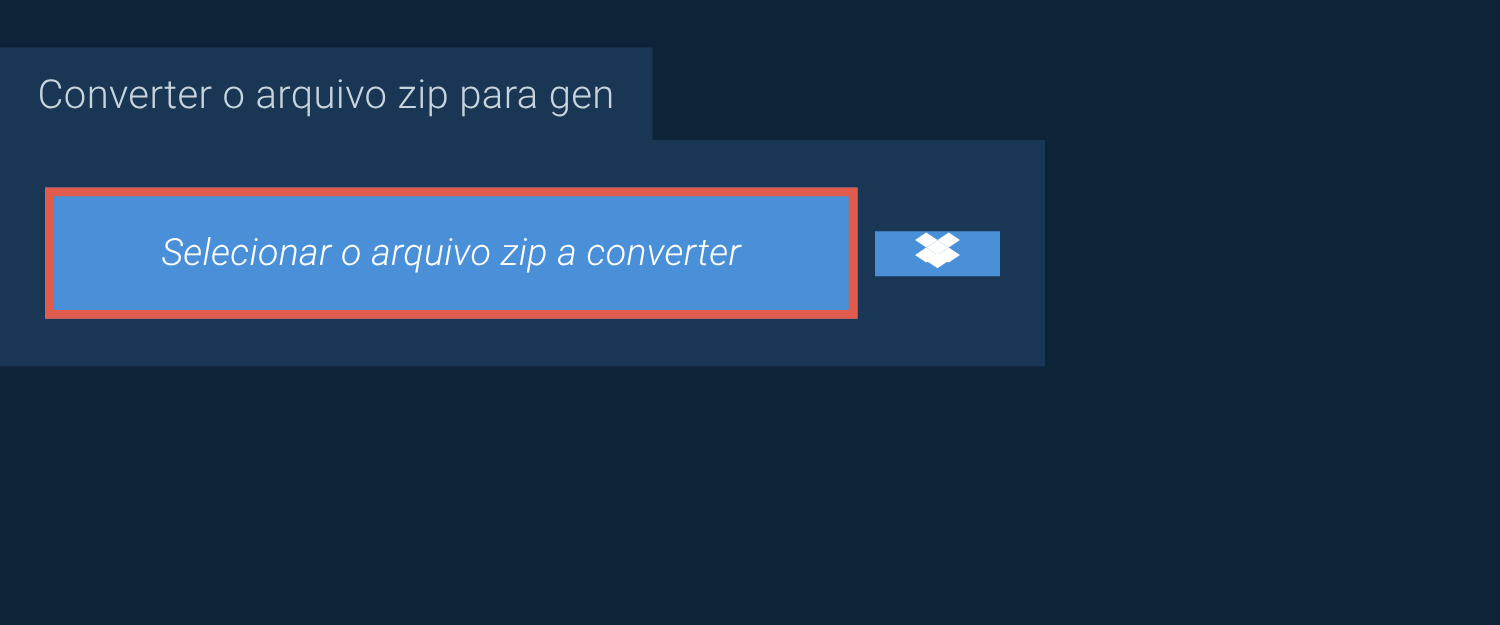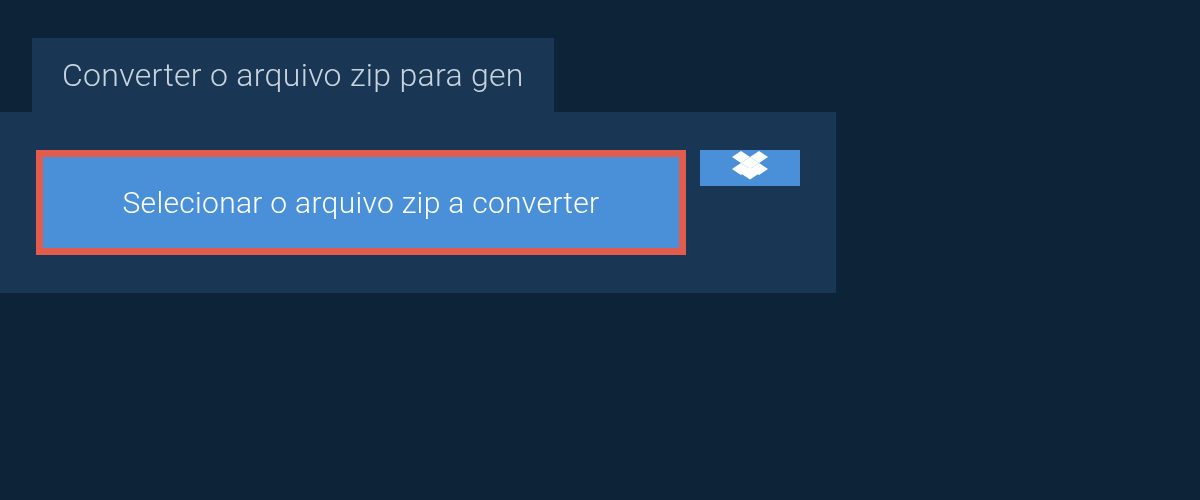--- a/index.html
+++ b/index.html
@@ -16,39 +16,39 @@
       overflow: hidden;
     }
     
     .container {
       padding: 0;
     }
     
     .tab-bar {
       display: flex;
       padding-top: 38px;
-      margin-left: 32px;
     }
     
     .tab {
       background-color: #193654;
       padding: 18px 30px;
       color: #c8d4dd;
       font-size: 32px;
       font-weight: 300;
       letter-spacing: 0.3px;
     }
     
     .content-panel {
       background-color: #193654;
       padding: 38px 36px;
       display: flex;
       gap: 14px;
-      align-items: flex-start;
+      align-items: center;
       width: 836px;
+      font-style: italic;
     }
     
     .select-file-button {
       background-color: #4a90d9;
       border: 7px solid #e25c4e;
       color: #ffffff;
       font-size: 30px;
       font-weight: 300;
       padding: 28px 48px;
       cursor: pointer;

